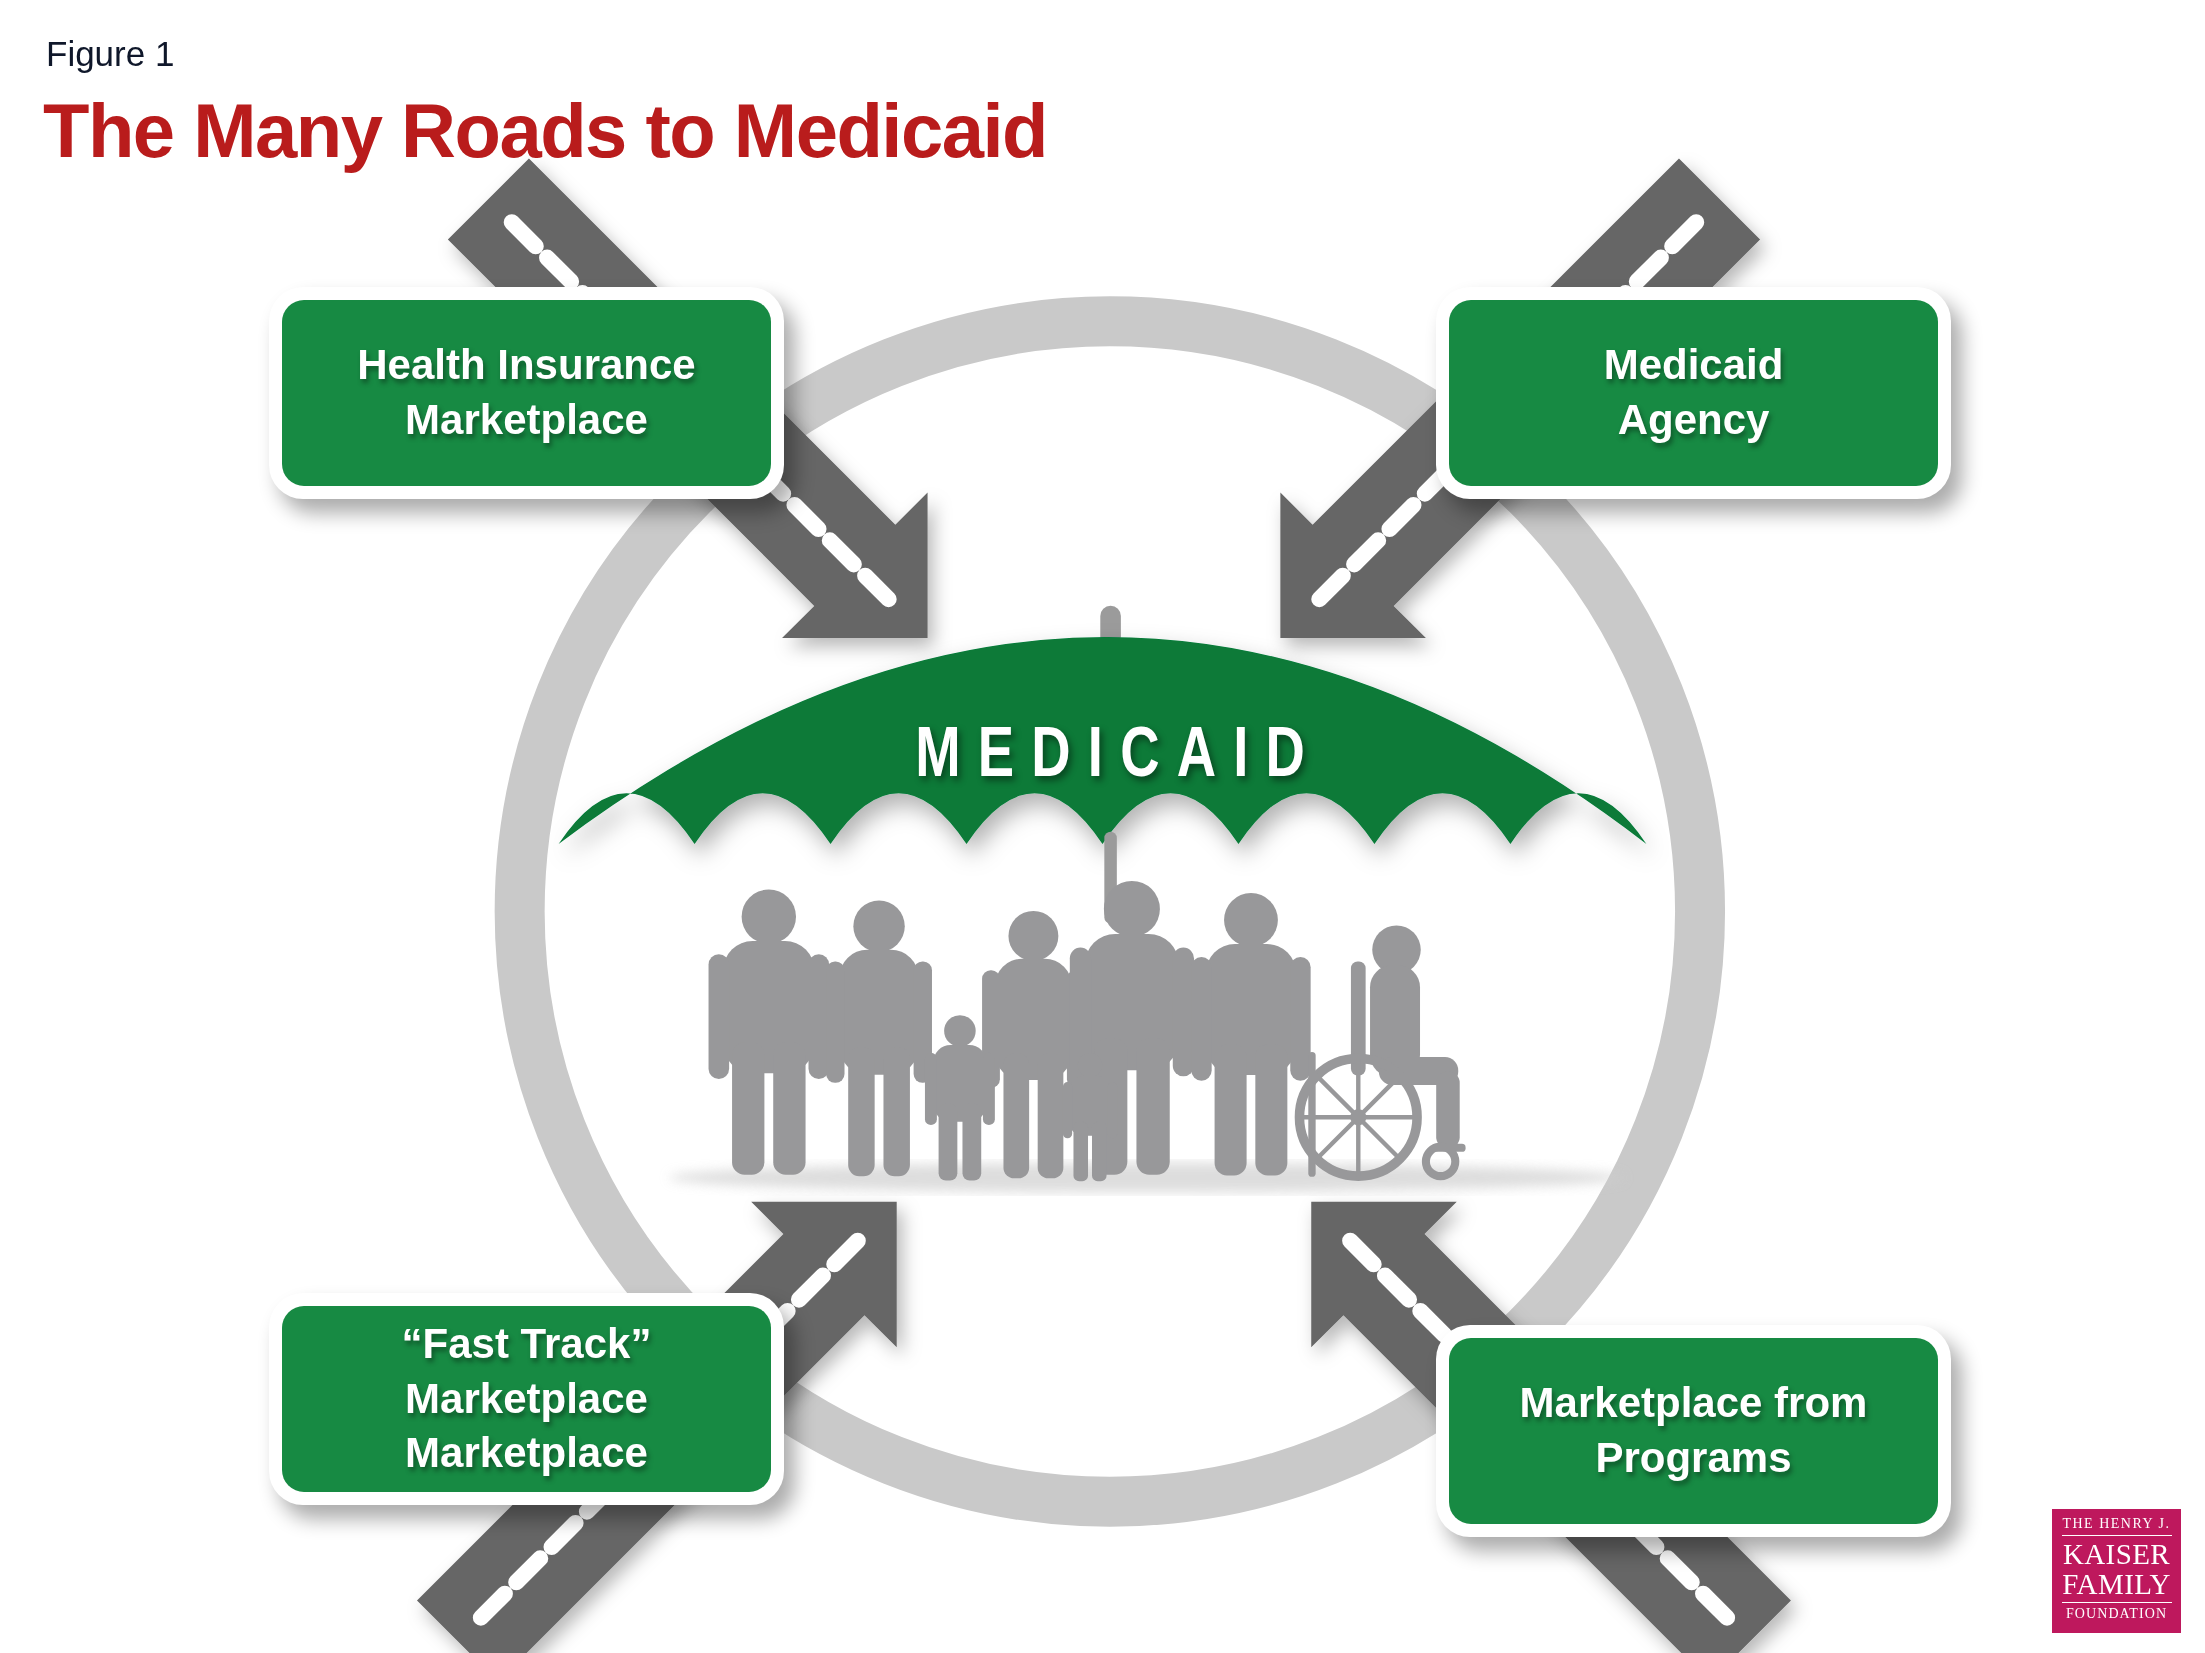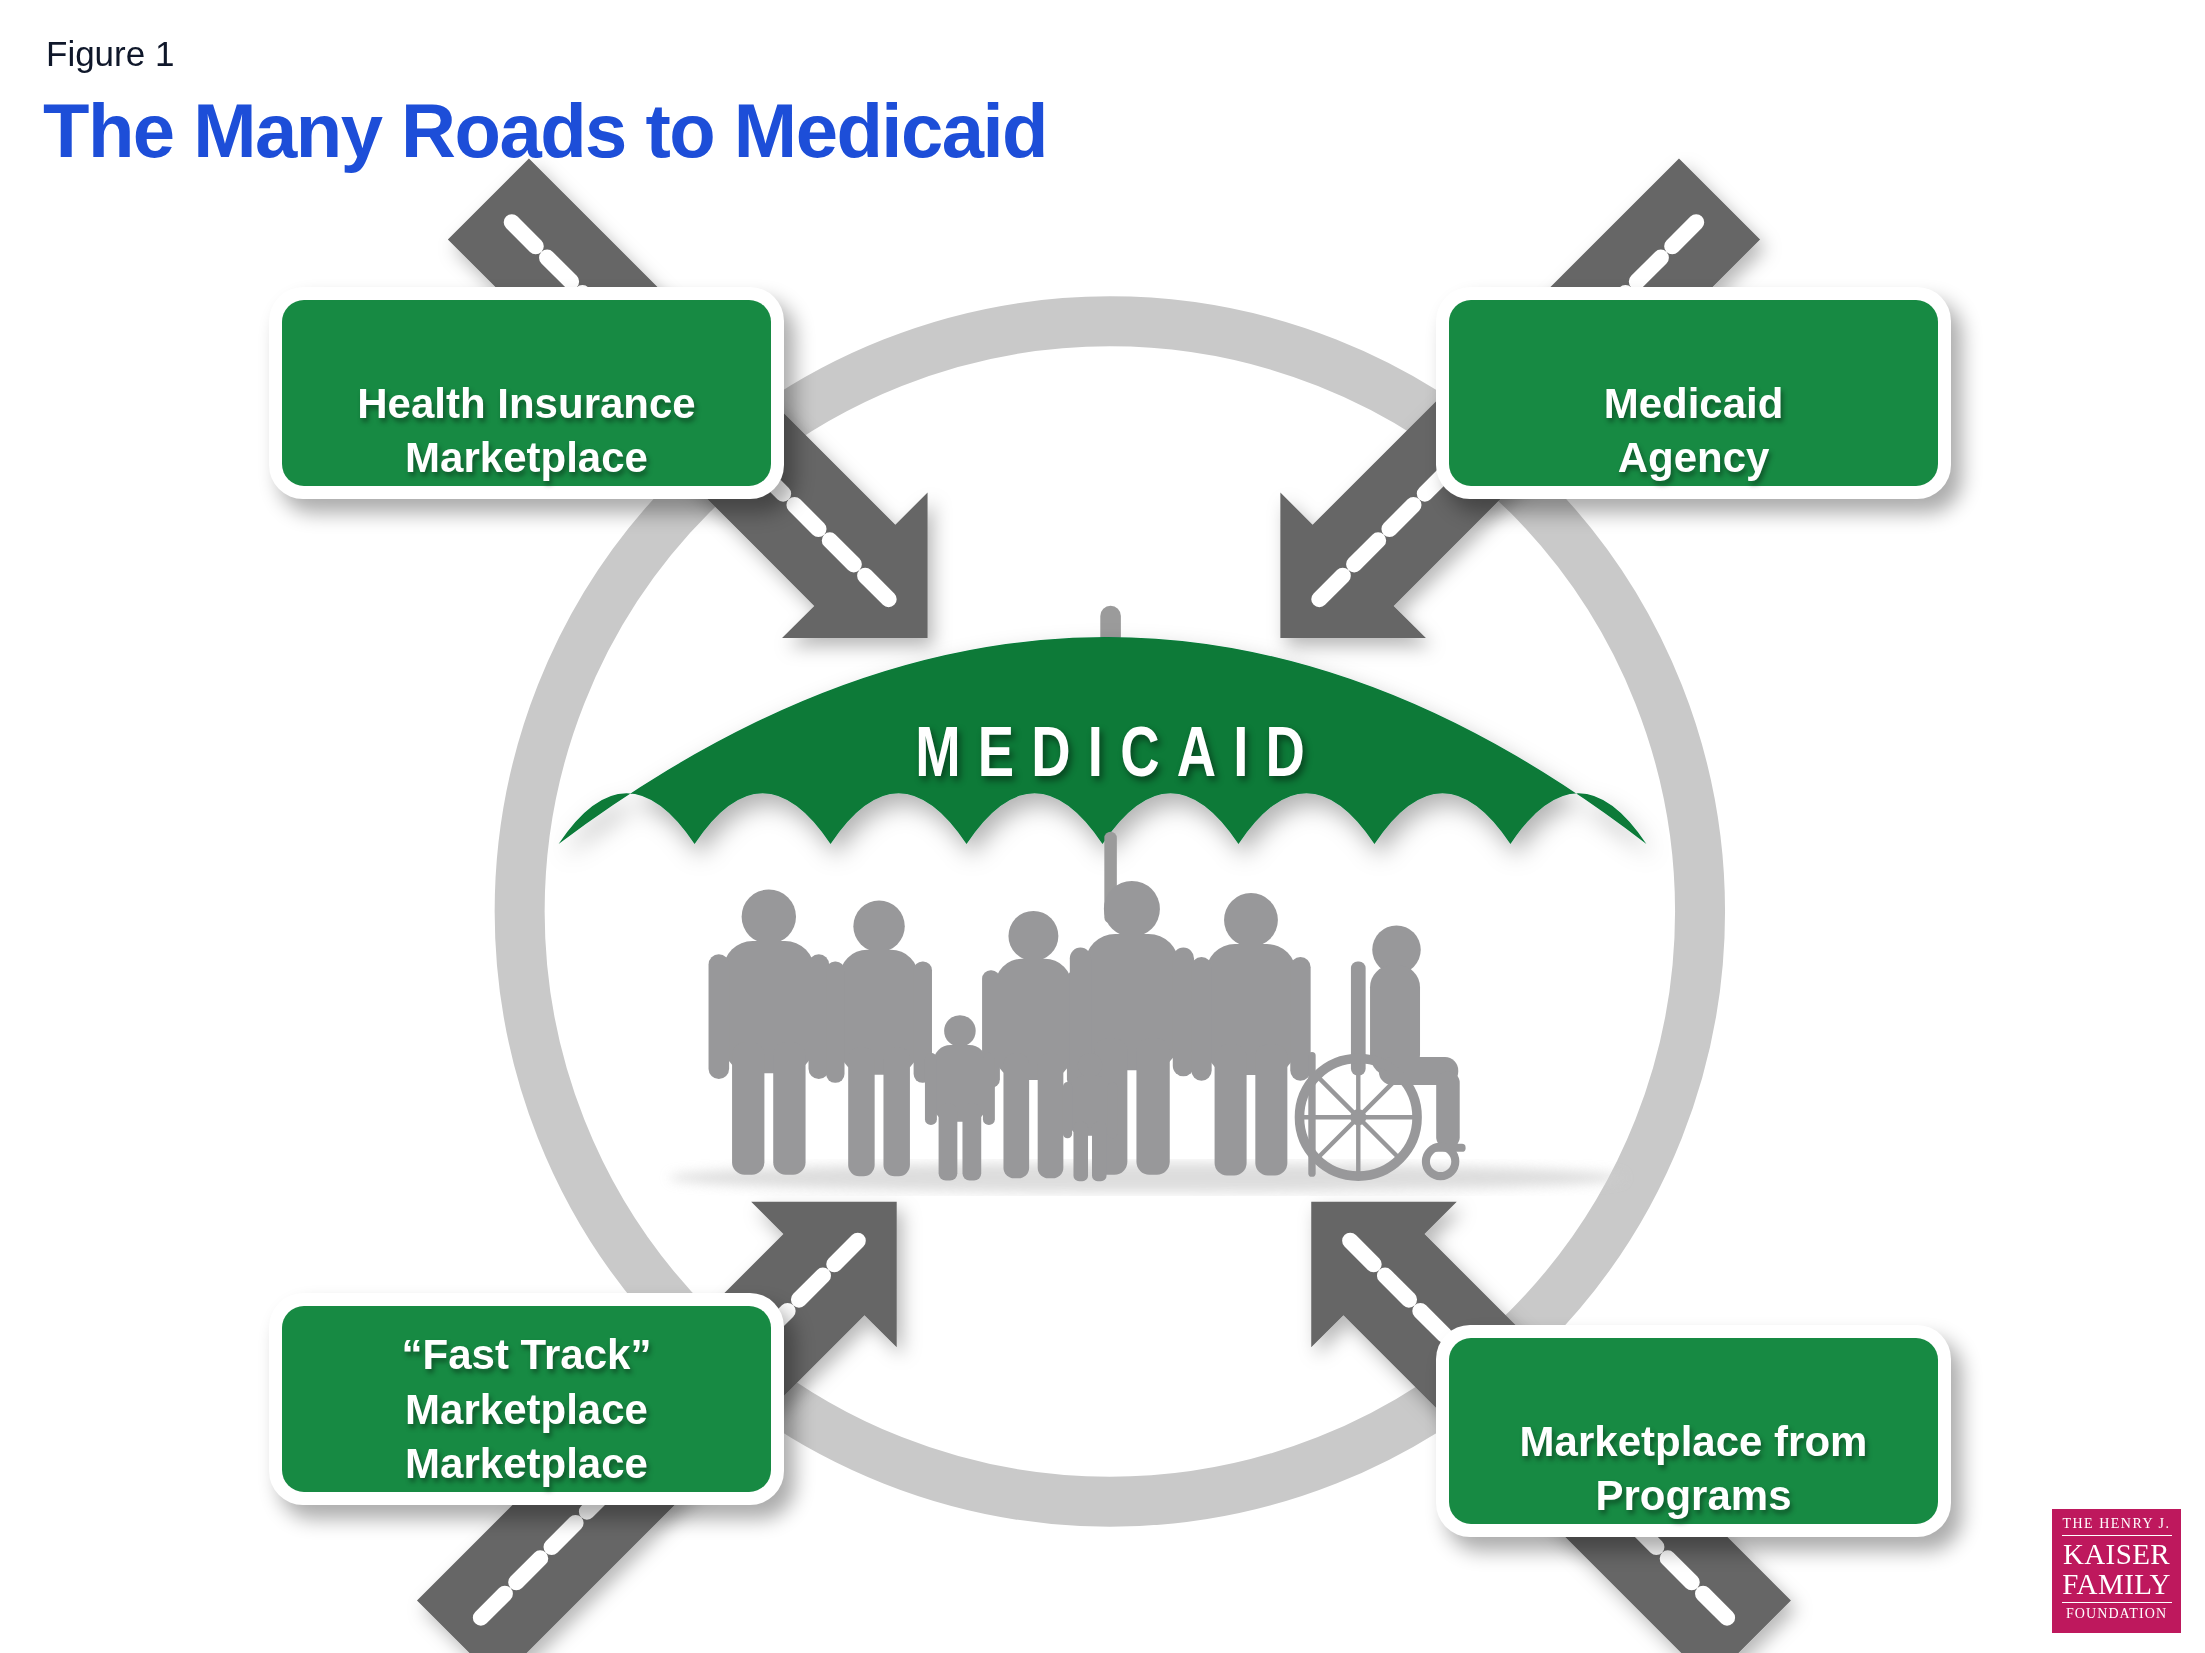--- a/index.html
+++ b/index.html
@@ -7,35 +7,35 @@
     width:2205px; height:1654px; position:relative; overflow:hidden;
     background:#ffffff;
     font-family:"Liberation Sans", sans-serif;
   }
   .figure-label {
     position:absolute; left:46px; top:34px;
     font-size:35px; font-weight:normal; color:#0f172a;
   }
   .page-title {
     position:absolute; left:43px; top:87px;
-    font-size:76px; font-weight:bold; color:#1d4ed8; letter-spacing:-1.5px;
+    font-size:76px; font-weight:bold; color:#b91c1c; letter-spacing:-1.5px;
     white-space:nowrap;
   }
   .diagram-svg { position:absolute; left:0; top:0; }
 
   .sign {
     position:absolute; width:515px; height:212px;
     background:#ffffff; border-radius:34px;
     box-shadow:10.3px 13.2px 20.6px rgba(0,0,0,.33);
     padding:13.2px; box-sizing:border-box;
   }
   .sign-inner {
     width:100%; height:100%;
     background:#178a43; border-radius:22px;
-    display:flex; flex-direction:column; align-items:center; justify-content:flex-end;
+    display:flex; flex-direction:column; align-items:center; justify-content:center;
   }
   .sign-line {
     color:#fff; font-weight:bold; font-size:42px; line-height:1.3;
     text-shadow:2.2px 3.7px 5.1px rgba(0,0,0,.38); white-space:nowrap;
   }
   #sign-tl { left:269px; top:287px; }
   #sign-tr { left:1436px; top:287px; }
   #sign-bl { left:269px; top:1293px; }
   #sign-br { left:1436px; top:1325px; }
 

